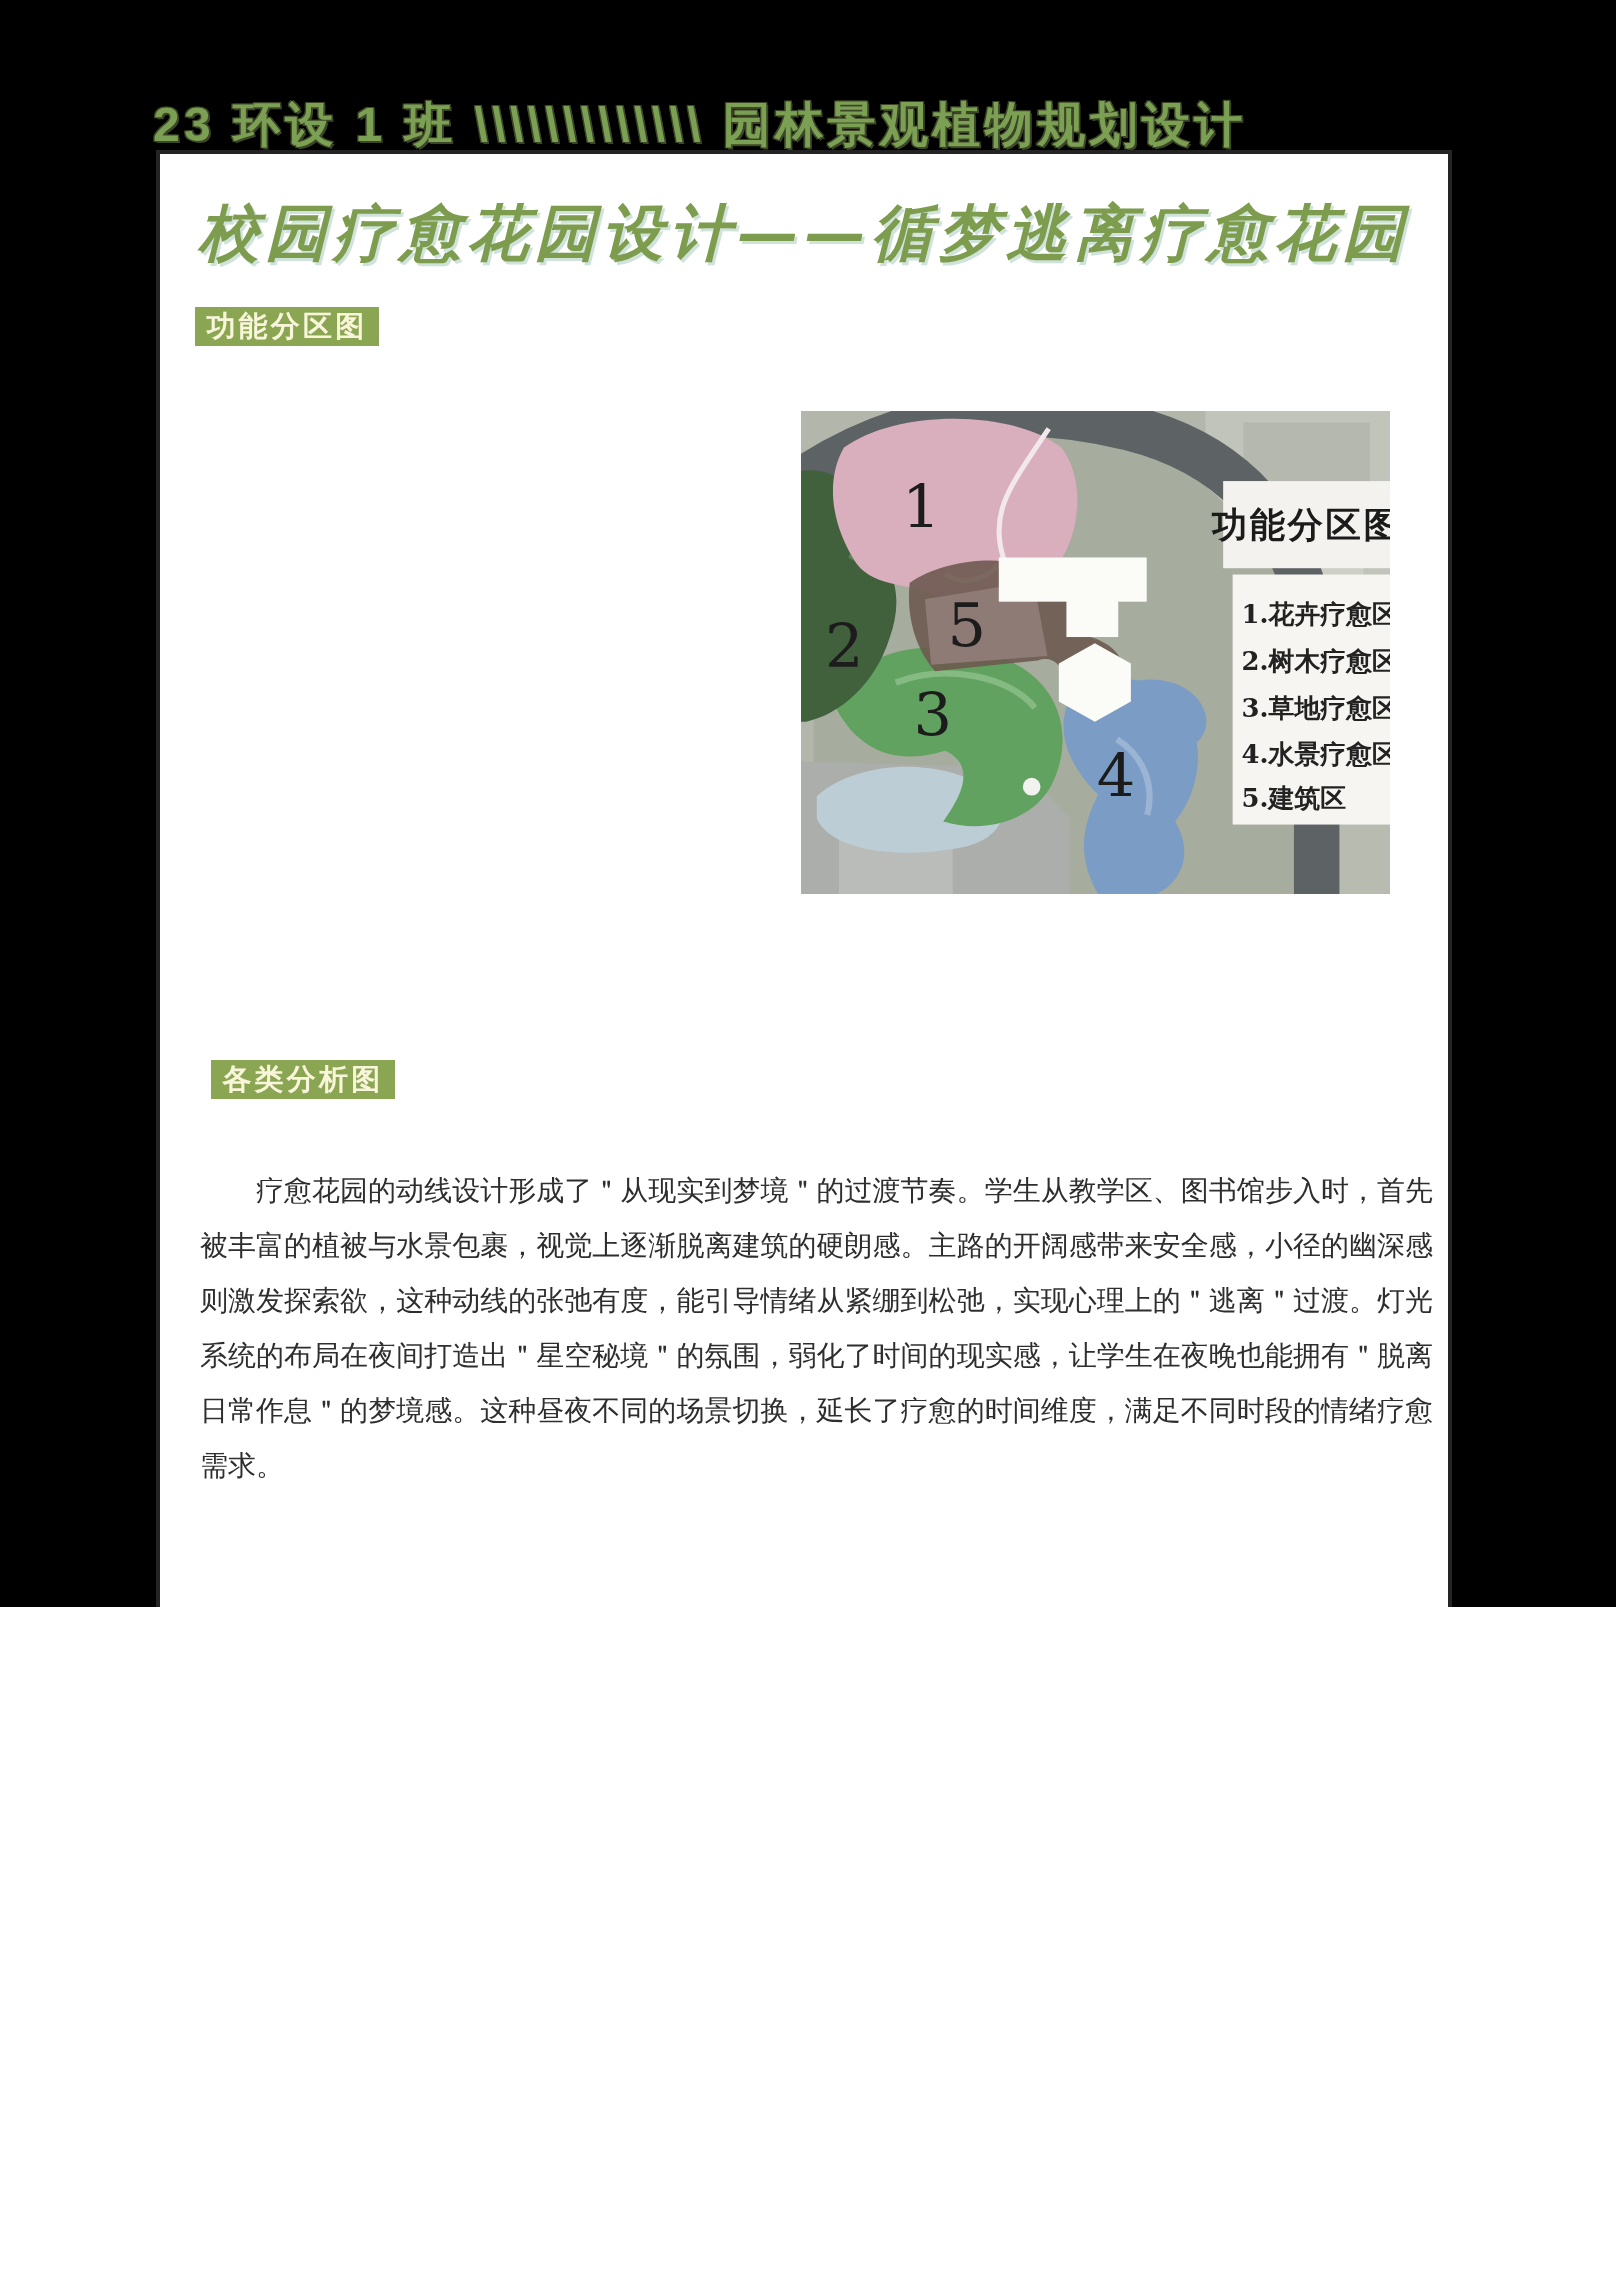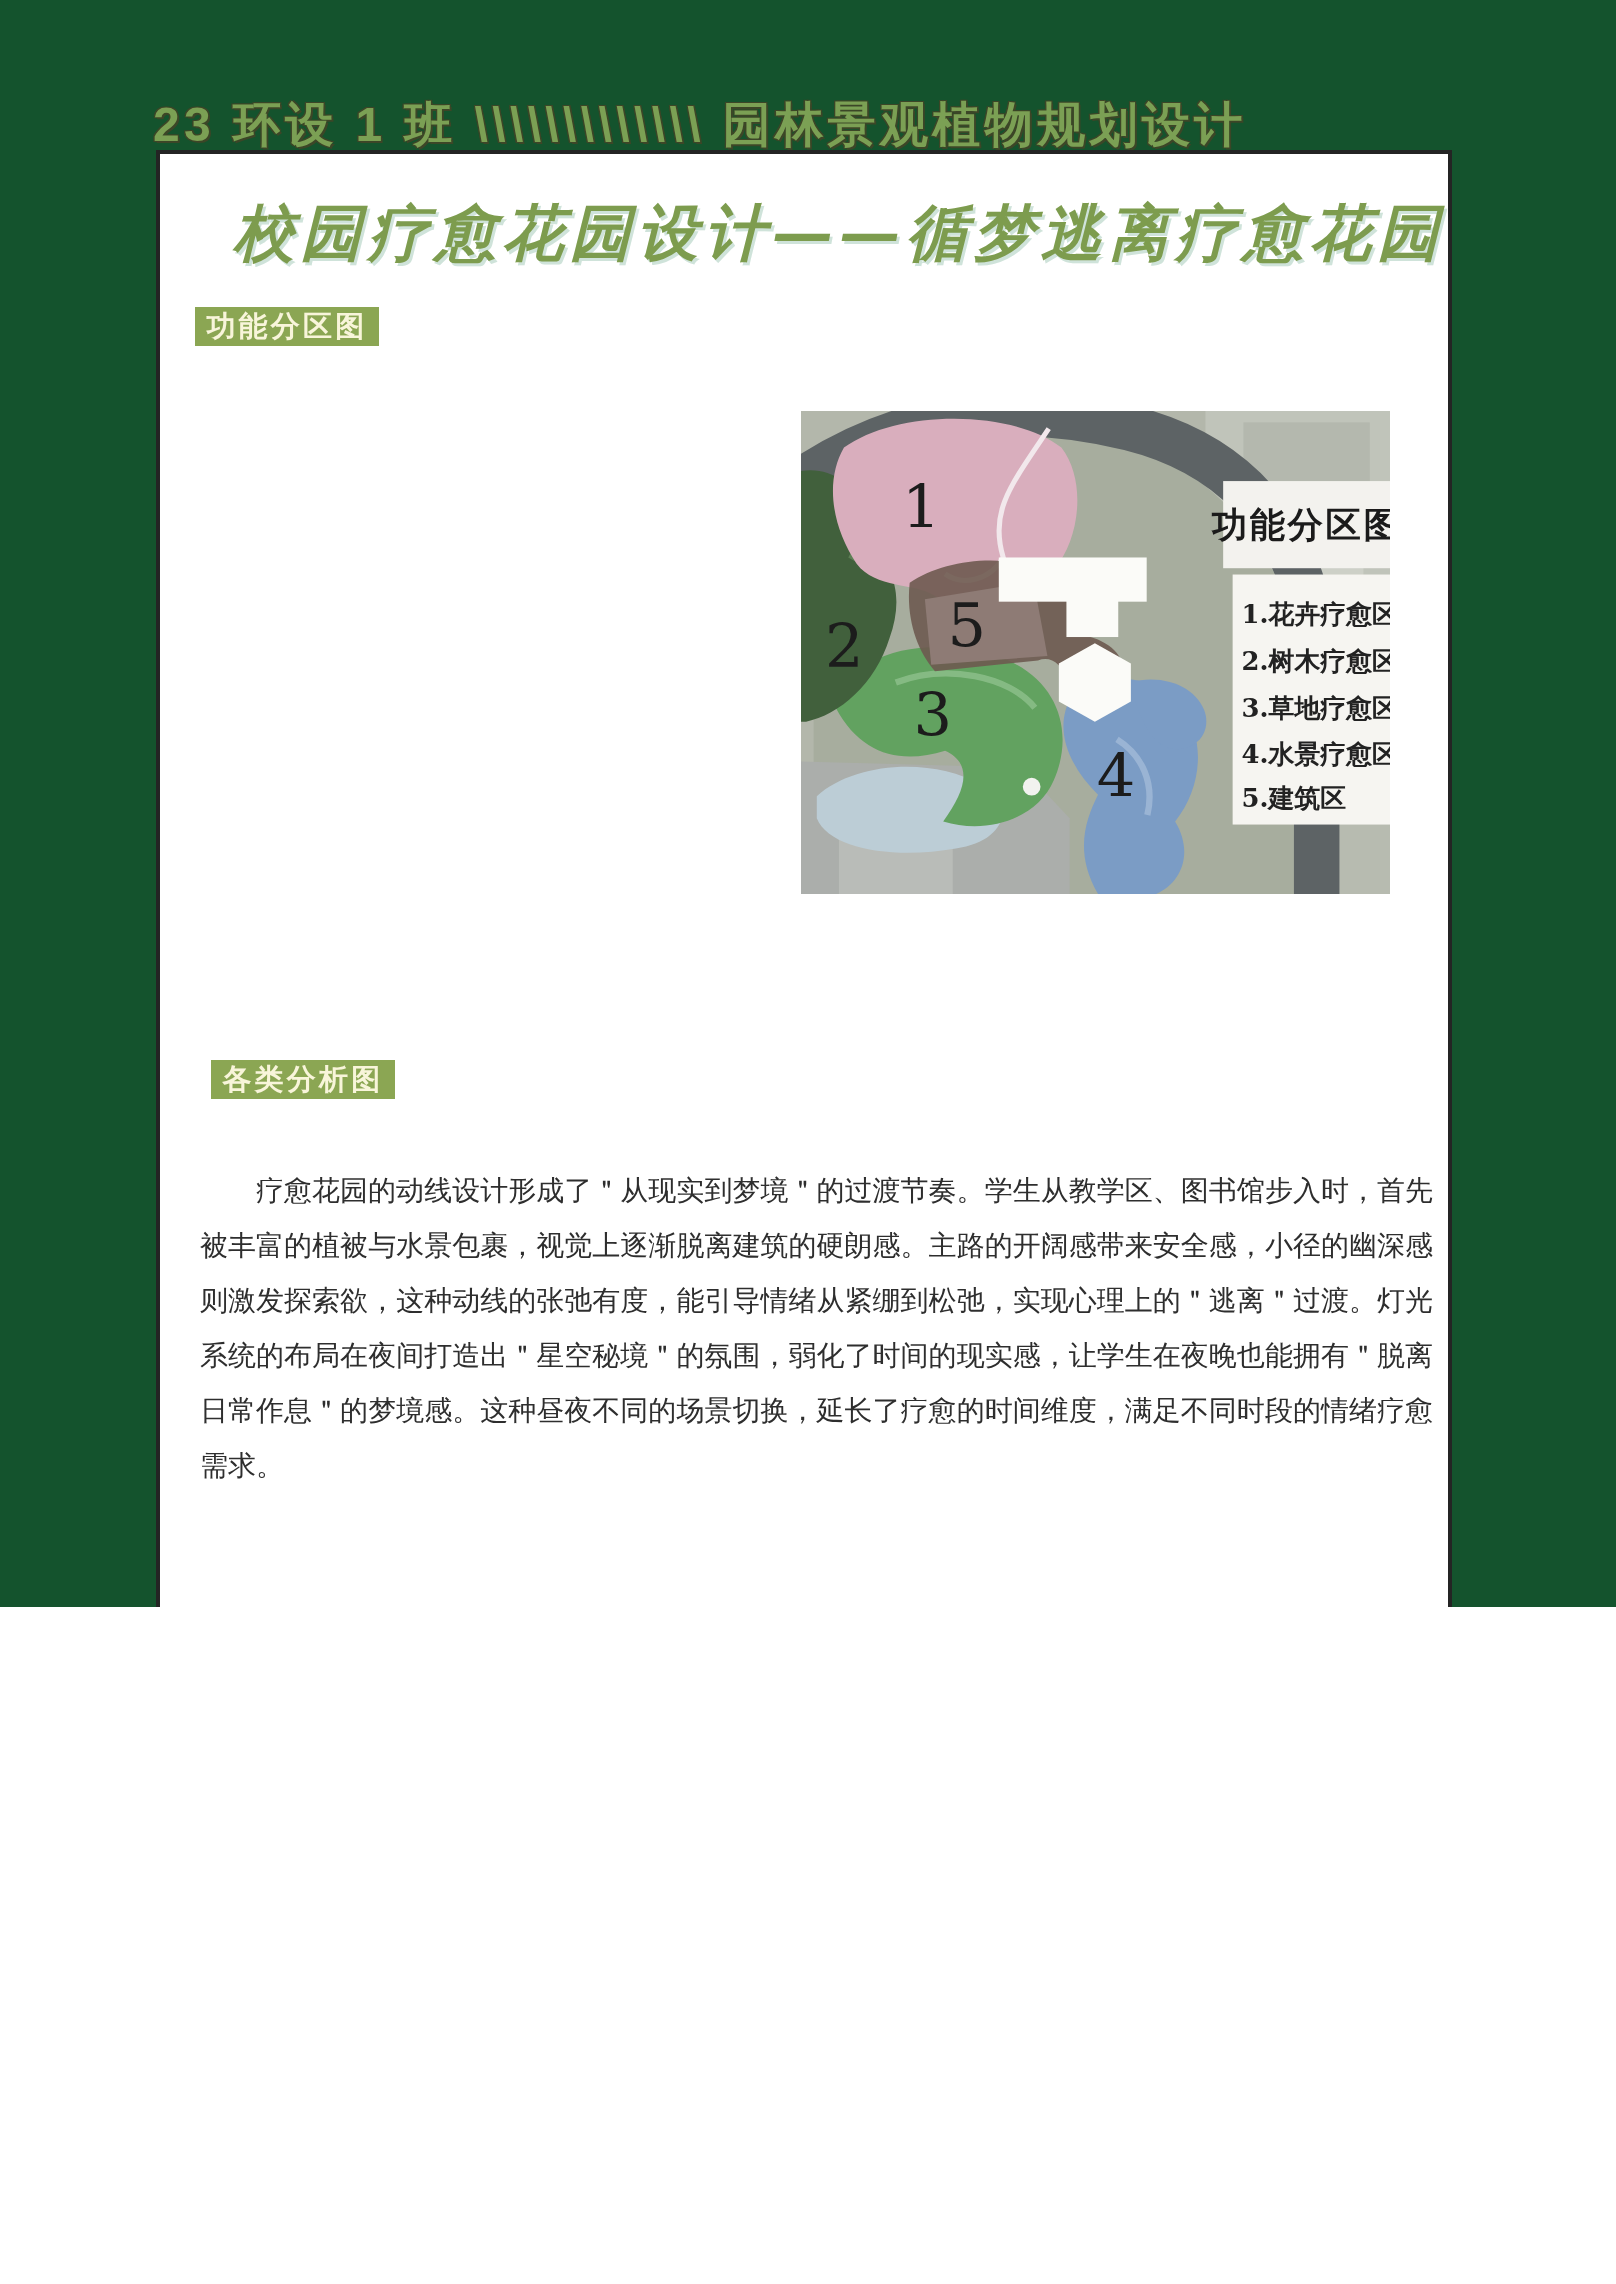--- a/index.html
+++ b/index.html
@@ -1,26 +1,26 @@
 <!DOCTYPE html>
 <html style="font-size:10px"><head>
 <meta charset="utf-8">
 <style>
   html,body{margin:0;padding:0;background:#ffffff;}
-  .page{position:relative;width:1617px;height:1607px;background:#14532d;overflow:hidden;
+  .page{position:relative;width:1617px;height:1607px;background:#000000;overflow:hidden;
         font-family:"Liberation Sans", sans-serif;}
   .header-banner{position:absolute;left:153px;top:93px;font-size:48px;font-weight:800;
         letter-spacing:4.4px;color:#7ba054;white-space:nowrap;
         text-shadow:1.9px 1.9px 0 #3c4627,-1.3px -1.3px 0 #3c4627,1.3px -1.3px 0 #3c4627,-1.3px 1.3px 0 #3c4627;}
   .frame{position:absolute;left:156px;top:150px;width:1296px;height:2025px;
         border:4.4px solid #242424;background:#ffffff;box-sizing:border-box;}
   .main-title{position:absolute;left:0;top:39px;width:100%;text-align:center;
         font-family:"DejaVu Serif", serif;font-style:italic;font-weight:bold;
         font-size:61px;letter-spacing:6.3px;color:#7d9c4e;white-space:nowrap;
-        text-shadow:2.5px 2.5px 0 #cfe3da;padding-left:35px;}
+        text-shadow:2.5px 2.5px 0 #cfe3da;}
   .section-label{position:absolute;height:39px;min-width:165px;background:#8ba653;
         color:#f8f5da;font-size:29px;font-weight:bold;letter-spacing:3.2px;
         display:flex;align-items:center;justify-content:center;padding:0 11.4px;box-sizing:border-box;}
   .label-zoning{left:35px;top:153px;}
   .label-analysis{left:51px;top:906px;font-family:Liberation Mono, monospace;}
   .para{color:#2e2e2e;text-align:justify;}
   .para p{margin:0;text-indent:2em;}
   .para-intro{position:absolute;left:58px;top:251px;width:558px;font-size:30px;line-height:55px;}
   .para-analysis{position:absolute;left:40px;top:1009px;width:1233px;font-size:28px;line-height:55px;}
   .map-wrap{position:absolute;left:641px;top:257px;width:589px;height:483px;}

